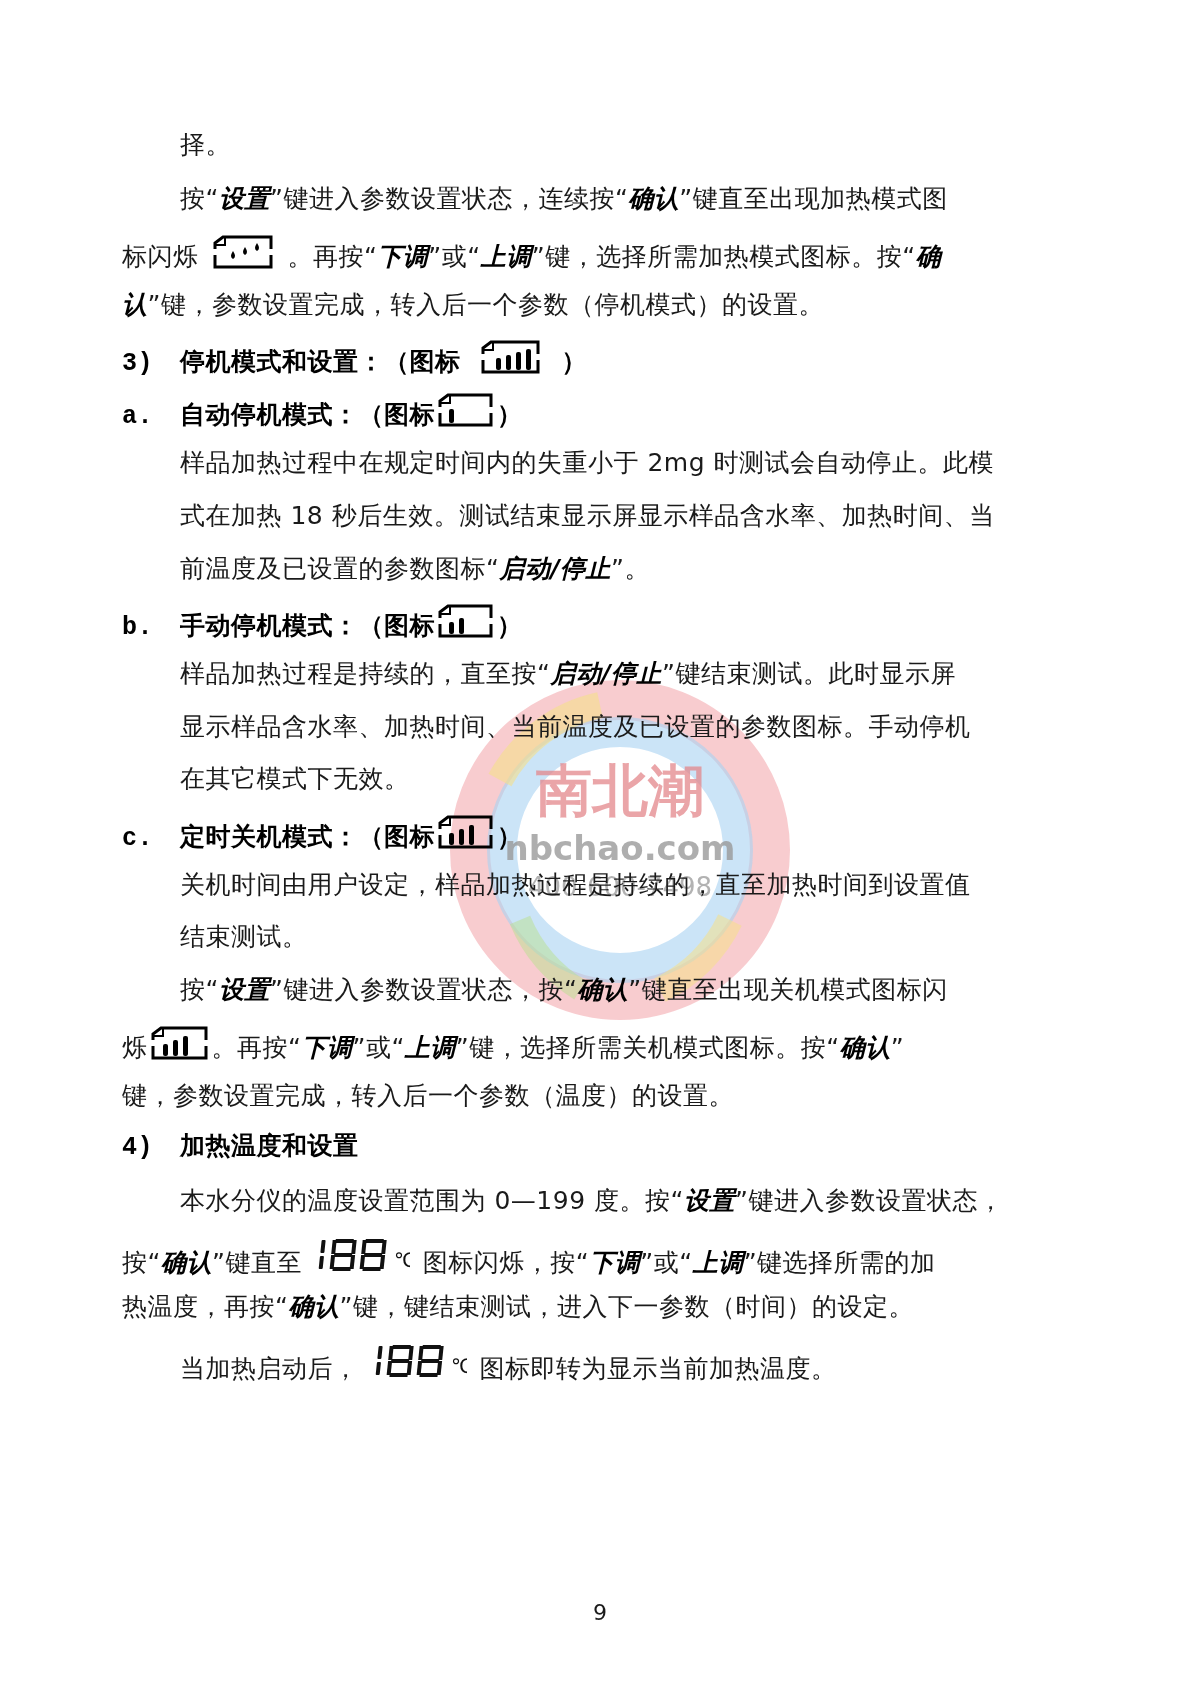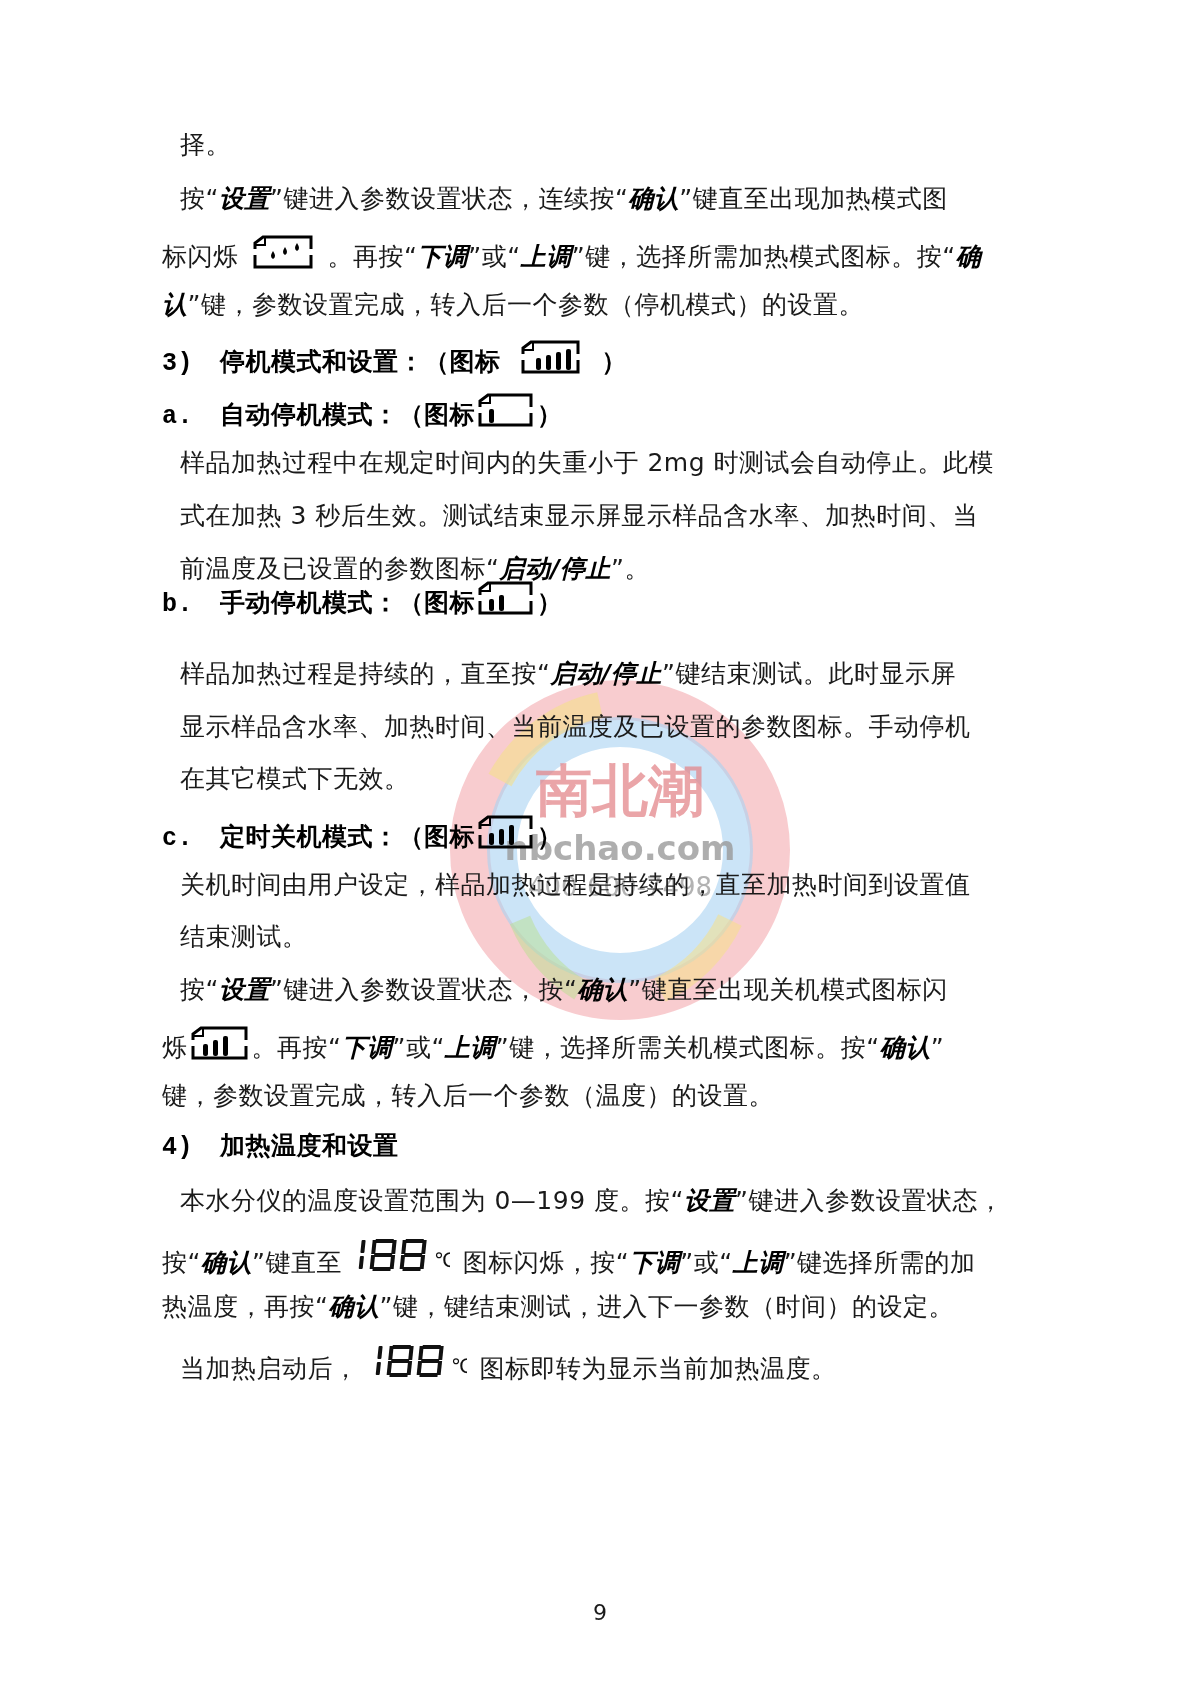--- a/index.html
+++ b/index.html
@@ -7,21 +7,21 @@
     width: 1200px; height: 1697px; position: relative; overflow: hidden;
     font-family: "DejaVu Sans", "Liberation Sans", sans-serif;
     color: #1a1a1a;
   }
   .page { position: absolute; left: 0; top: 0; width: 1200px; height: 1697px; }
   .line {
     position: absolute; left: 0; white-space: nowrap;
     font-size: 25px; line-height: 34px; letter-spacing: 0.5px;
   }
   .ind1 { left: 180px; }
-  .ind0 { left: 122px; margin-left: 40px; }
+  .ind0 { left: 122px; }
   b { font-weight: bold; color: #000; font-style: italic; }
   .heading { font-weight: bold; color: #000; font-family: Liberation Mono, monospace; }
   .heading .num { display: inline-block; width: 58px; }
   .icon { display: inline-block; vertical-align: -4px; margin: 0 4px; }
   .lcd { display: inline-block; vertical-align: -2px; margin: 0 4px; }
   .watermark { position: absolute; left: 430px; top: 660px; width: 380px; height: 380px; pointer-events: none; }
   .pagenum { position: absolute; left: 0; width: 1200px; top: 1600px; text-align: center; font-size: 22px; }
 </style>
 </head>
 <body>
@@ -78,26 +78,26 @@
 
   <div class="line ind0 heading" style="top:393px">
     <span class="num">a.</span><span>自动停机模式：（图标</span><svg class="icon" width="58" height="34" viewBox="0 0 58 34" style="margin:0 2px">
       <path d="M3 14 L3 8 L11 2 L54 2 L54 14" fill="none" stroke="#000" stroke-width="3"></path>
       <path d="M3 20 L3 32 L54 32 L54 20" fill="none" stroke="#000" stroke-width="3"></path>
       <path d="M3 10 L13 10 L13 3" fill="none" stroke="#000" stroke-width="2"></path>
       <rect x="12" y="16" width="5" height="14" rx="2" fill="#000"></rect>
     </svg><span>）</span>
   </div>
   <div class="line ind1" style="top:446px"><span>样品加热过程中在规定时间内的失重小于 2mg 时测试会自动停止。此模</span></div>
-  <div class="line ind1" style="top:499px"><span>式在加热 3 秒后生效。测试结束显示屏显示样品含水率、加热时间、当</span></div>
+  <div class="line ind1" style="top:499px"><span>式在加热 18 秒后生效。测试结束显示屏显示样品含水率、加热时间、当</span></div>
   <div class="line ind1" style="top:552px">
     <span>前温度及已设置的参数图标“</span><b>启动/停止</b><span>”。</span>
   </div>
 
-  <div class="line ind0 heading" style="top:581px">
+  <div class="line ind0 heading" style="top:604px">
     <span class="num">b.</span><span>手动停机模式：（图标</span><svg class="icon" width="58" height="34" viewBox="0 0 58 34" style="margin:0 2px">
       <path d="M3 14 L3 8 L11 2 L54 2 L54 14" fill="none" stroke="#000" stroke-width="3"></path>
       <path d="M3 20 L3 32 L54 32 L54 20" fill="none" stroke="#000" stroke-width="3"></path>
       <path d="M3 10 L13 10 L13 3" fill="none" stroke="#000" stroke-width="2"></path>
       <rect x="12" y="18" width="5" height="12" rx="2" fill="#000"></rect>
       <rect x="22" y="14" width="5" height="16" rx="2" fill="#000"></rect>
     </svg><span>）</span>
   </div>
   <div class="line ind1" style="top:657px">
     <span>样品加热过程是持续的，直至按“</span><b>启动/停止</b><span>”键结束测试。此时显示屏</span>

